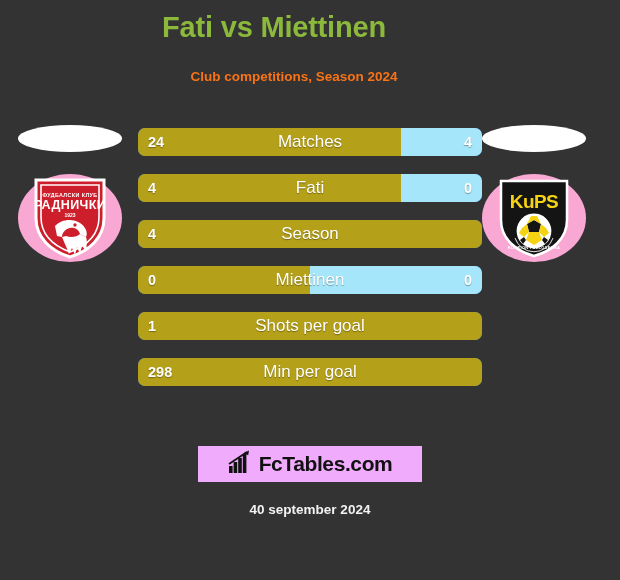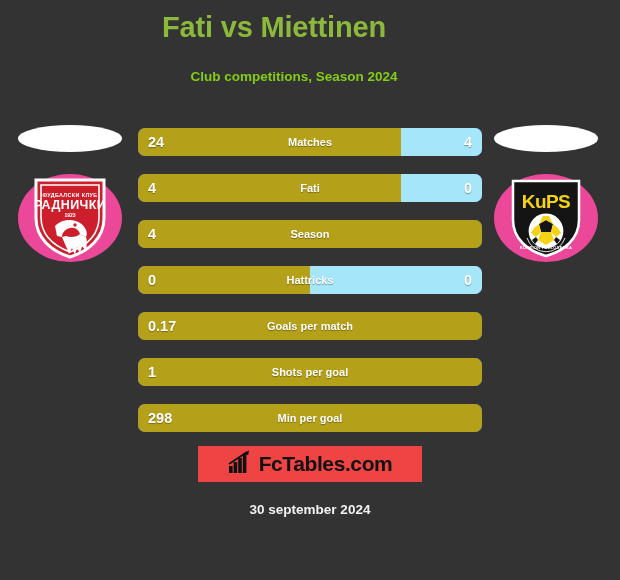--- a/index.html
+++ b/index.html
@@ -27,57 +27,57 @@
   .title {
     color: #8cb83c;
     font-size: 29px;
     font-weight: bold;
     letter-spacing: -0.2px;
     line-height: 34px;
     white-space: nowrap;
   }
 
   .subtitle {
-    color: #84cc16;
+    color: #f97316;
     font-size: 13.5px;
     font-weight: bold;
     line-height: 16px;
     margin-top: 25px;
     margin-left: 40px;
   }
 
   
   .side {
     position: absolute;
     top: 118px;
     width: 140px;
     height: 170px;
   }
   .side.left  { left: 0; }
-  .side.right { right: 4px; }
+  .side.right { right: 16px; }
 
   .ellipse-top {
     position: absolute;
     top: 7px;
     left: 50%;
     transform: translateX(-50%);
     width: 104px;
     height: 27px;
     background: #ffffff;
     border-radius: 50%;
   }
 
   .badge-wrap {
     position: absolute;
     top: 56px;
     left: 50%;
     transform: translateX(-50%);
     width: 104px;
     height: 88px;
-    background: #ec4899;
+    background: #f9a8d4;
     border-radius: 50%;
     display: flex;
     align-items: center;
     justify-content: center;
   }
 
   .badge-svg { display: block; }
 
   
   .rows {
@@ -121,34 +121,34 @@
   .row .val.home { left: 10px; }
   .row .val.away { right: 10px; }
 
   .row .label {
     position: absolute;
     top: 0; left: 0; right: 0;
     height: 38px;
     line-height: 28px;
     text-align: center;
     color: #ffffff;
-    font-size: 11px;
-    font-weight: bold;
+    font-size: 17px;
+    font-weight: normal;
     text-shadow: 0 1px 1px rgba(0,0,0,0.35);
   }
 
   
   .logo-box {
     position: absolute;
     top: 446px;
     left: 50%;
     transform: translateX(-50%);
     width: 224px;
     height: 36px;
-    background: #ef4444;
+    background: #f0abfc;
     display: flex;
     align-items: center;
     justify-content: center;
     gap: 6px;
   }
 
   .logo-text {
     color: #111111;
     font-size: 21px;
     font-weight: bold;
@@ -241,29 +241,24 @@
   <div class="row">
     <div class="fill-left" style="width:100%"></div>
     <div class="val home">4</div>
     <div class="label">Season</div>
   </div>
 
   <div class="row">
     <div class="fill-left" style="width:50%"></div>
     <div class="fill-right" style="width:50%"></div>
     <div class="val home">0</div>
-    <div class="label">Hattricks</div>
+    <div class="label">Miettinen</div>
     <div class="val away">0</div>
   </div>
 
-  <div class="row">
-    <div class="fill-left" style="width:100%"></div>
-    <div class="val home">0.17</div>
-    <div class="label">Goals per match</div>
-  </div>
 
   <div class="row">
     <div class="fill-left" style="width:100%"></div>
     <div class="val home">1</div>
     <div class="label">Shots per goal</div>
   </div>
 
   <div class="row">
     <div class="fill-left" style="width:100%"></div>
     <div class="val home">298</div>
@@ -280,13 +275,13 @@
       <rect x="5.6" y="12" width="3.6" height="11" fill="#111111"></rect>
       <rect x="10.2" y="8" width="3.6" height="15" fill="#111111"></rect>
       <rect x="14.8" y="4" width="3.6" height="19" fill="#111111"></rect>
       <path d="M1 14 L19 2" fill="none" stroke="#111111" stroke-width="1.8"></path>
       <polygon points="21,0.5 20.2,5.2 15.6,3.2" fill="#111111"></polygon>
     </svg>
   </span>
   <span class="logo-text">FcTables.com</span>
 </div>
 
-<div class="date">30 september 2024</div>
+<div class="date">40 september 2024</div>
 
 </body></html>

